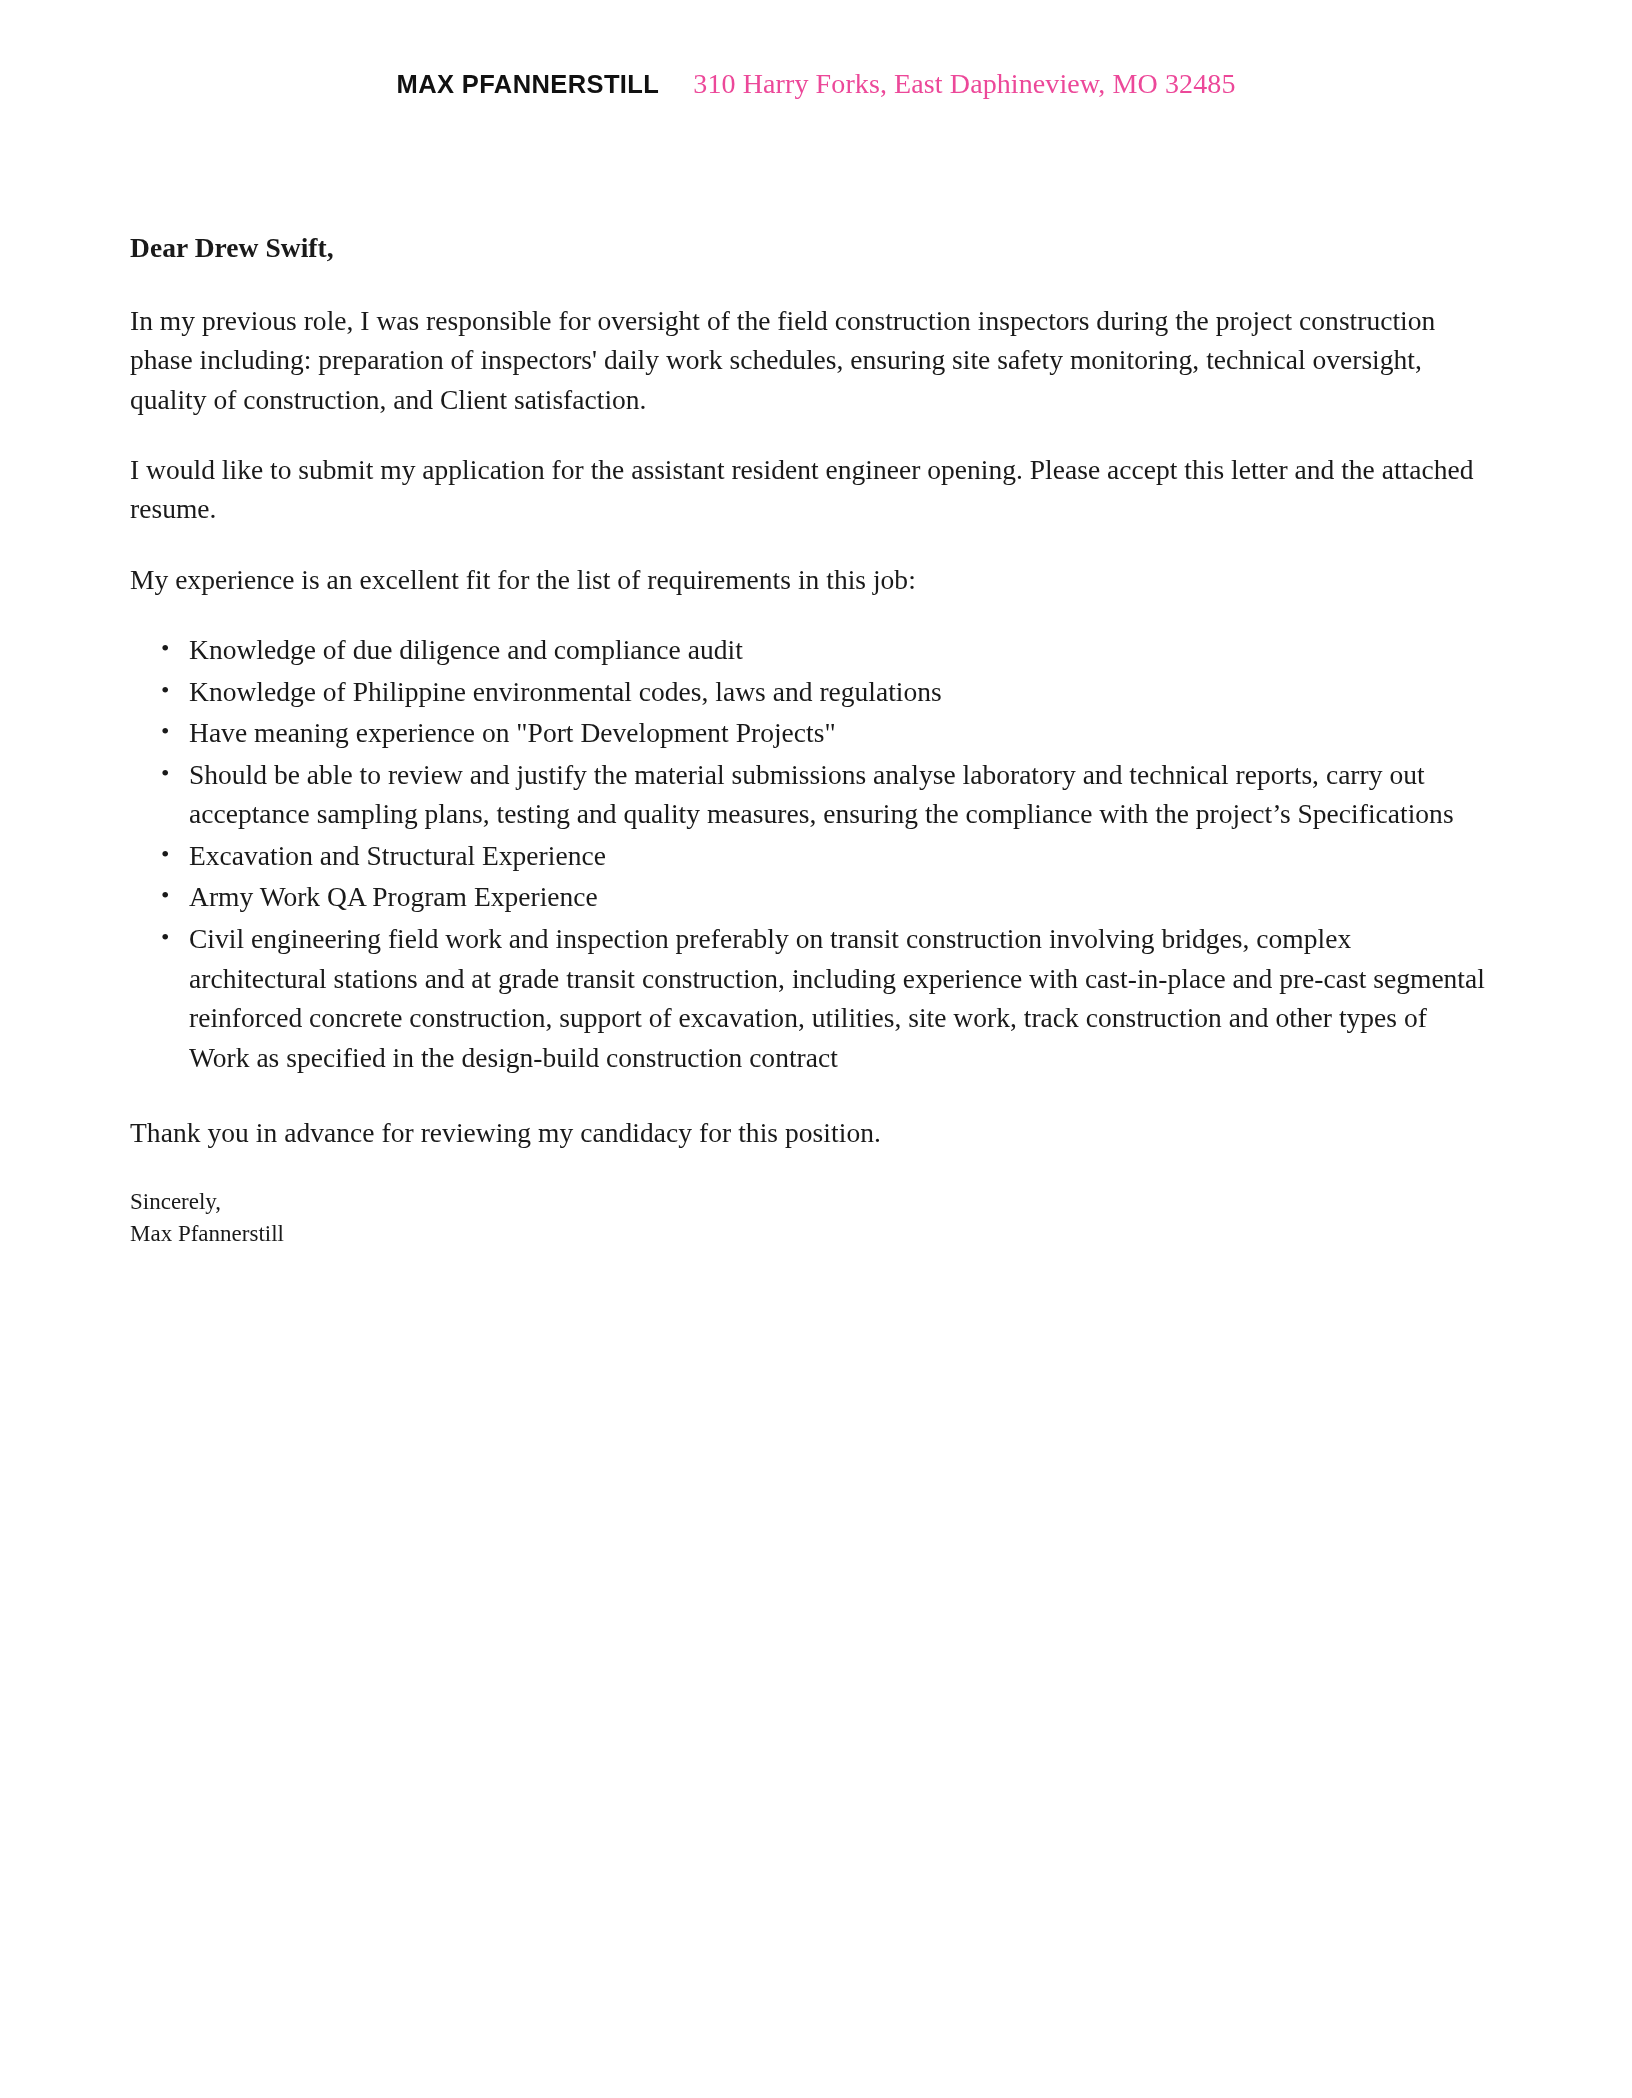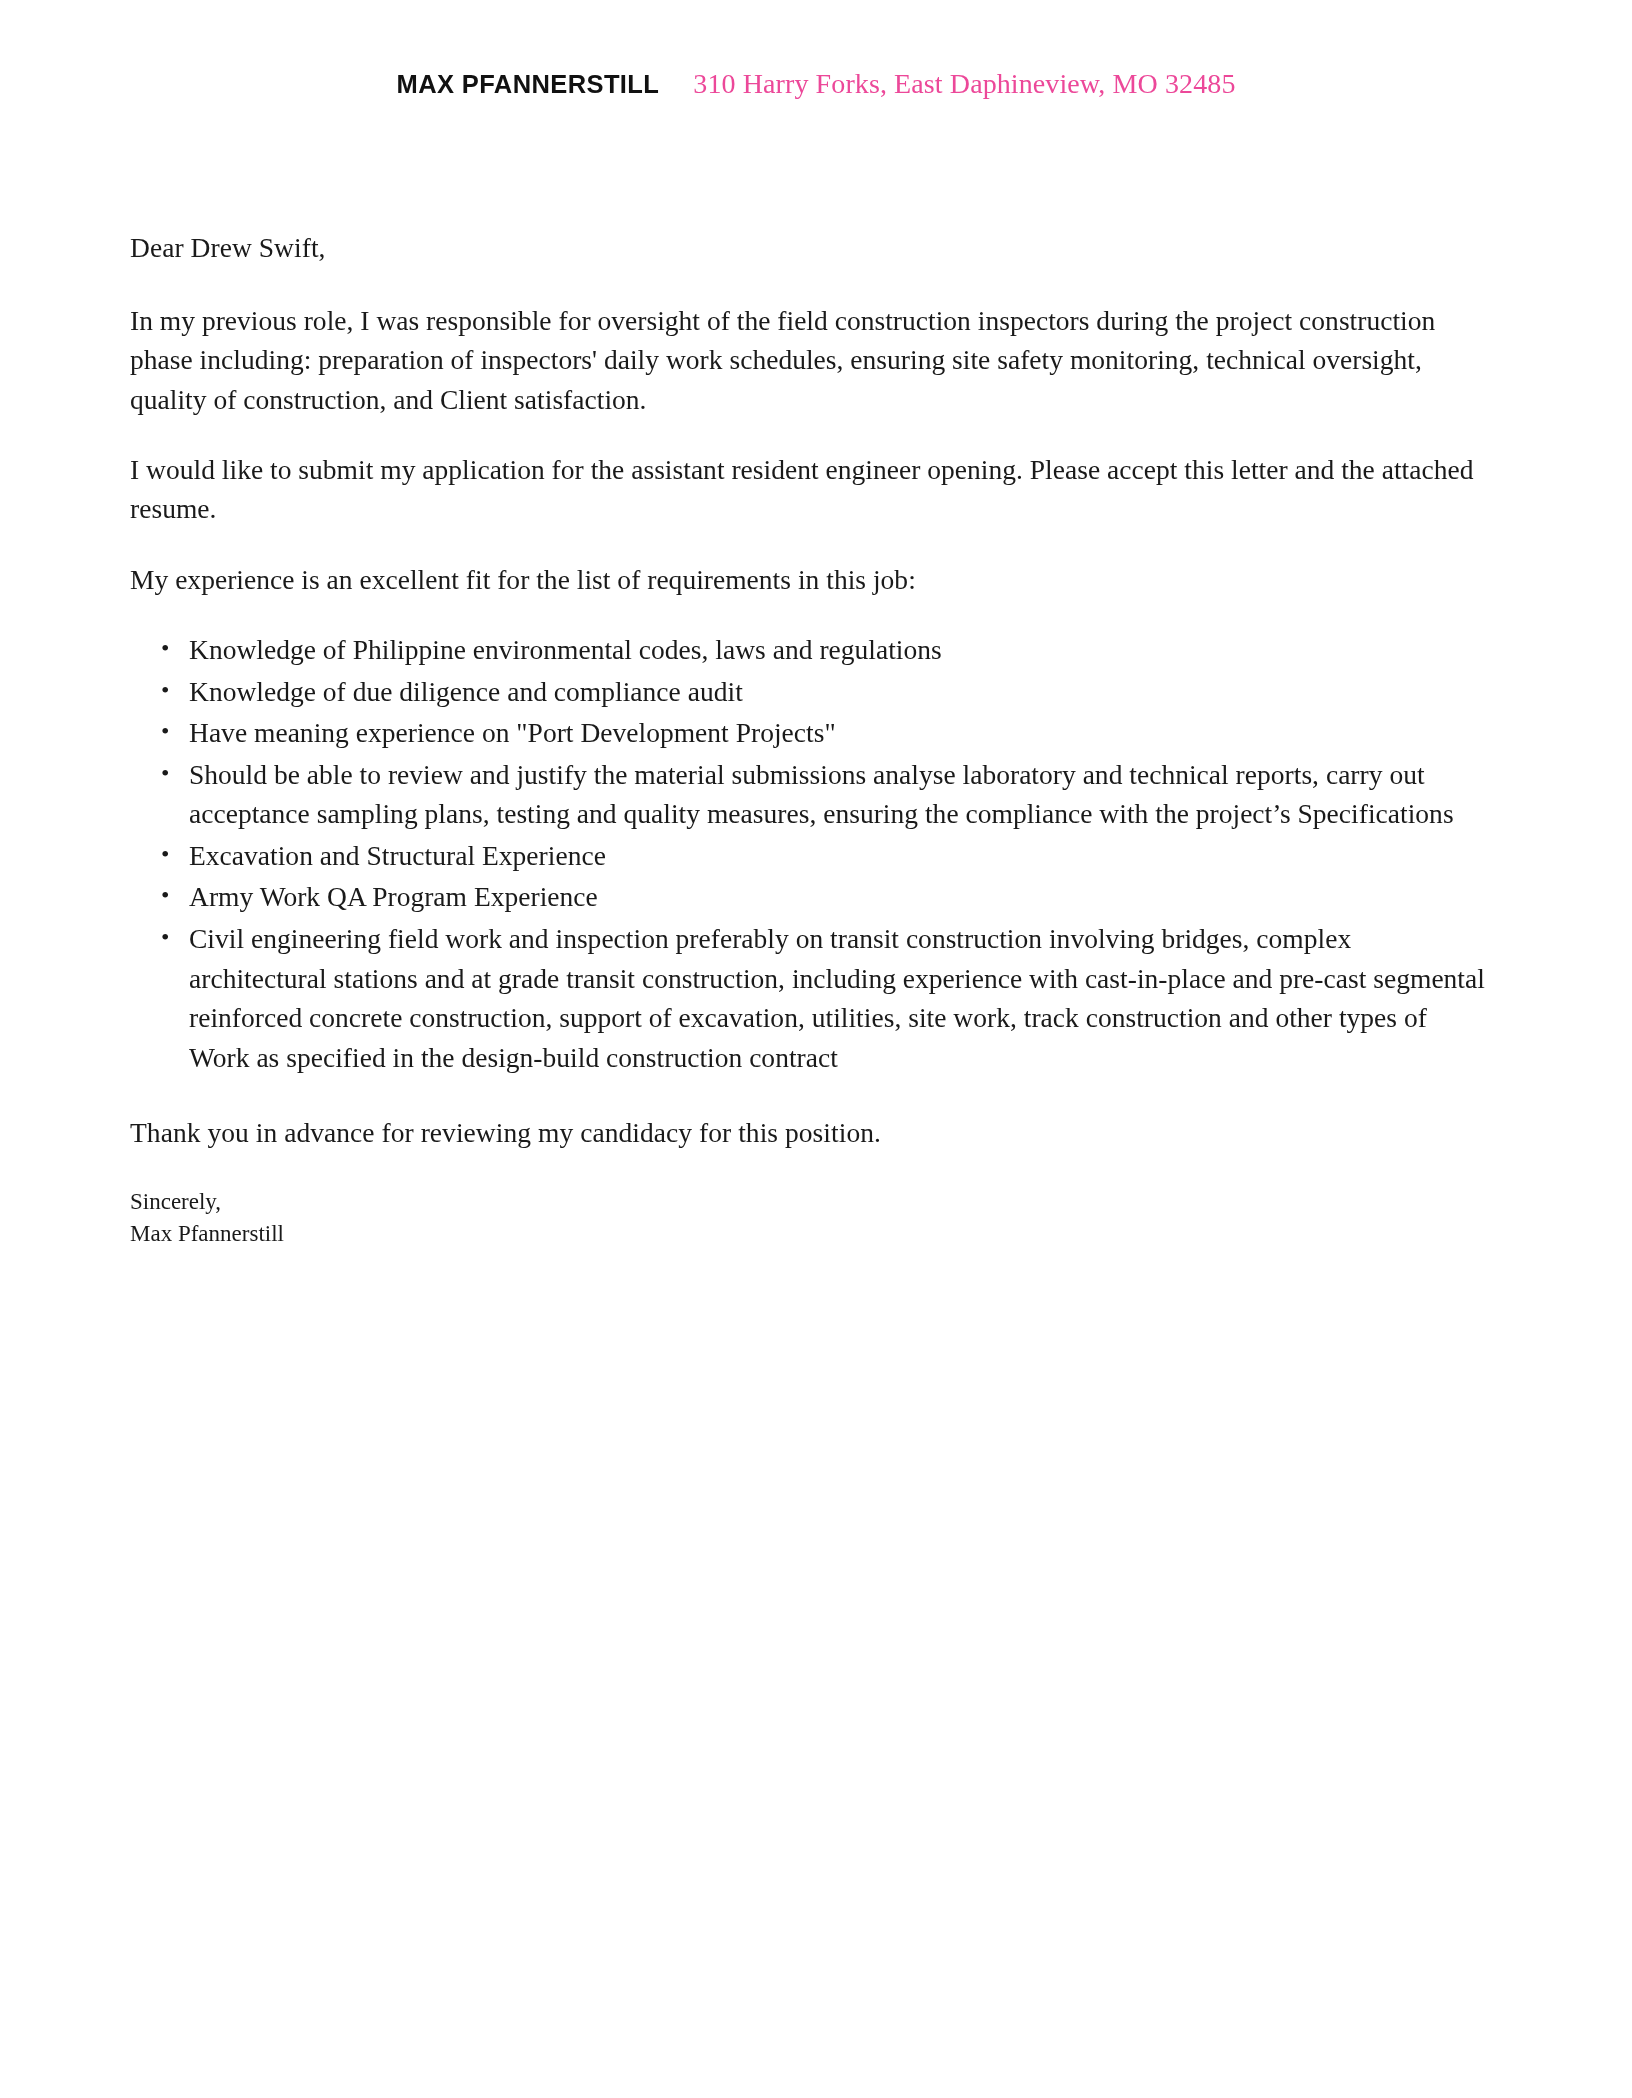--- a/index.html
+++ b/index.html
@@ -53,21 +53,21 @@
   }
 
   
   .letter-body {
     margin-top: 128px;
     padding-left: 130px;
     padding-right: 140px;
   }
 
   .salutation {
-    font-weight: normal;
+    font-weight: bold;
     font-size: 27.5px;
     line-height: 1.42;
     margin: 12px 0 34px 0;
     letter-spacing: 0.05px;
   }
 
   .para {
     font-size: 27.5px;
     line-height: 1.43;
     margin: 0 0 31px 0;
@@ -127,22 +127,22 @@
 
     <p class="salutation">Dear Drew Swift,</p>
 
     <p class="para">In my previous role, I was responsible for oversight of the field construction inspectors during the project construction phase including: preparation of inspectors' daily work schedules, ensuring site safety monitoring, technical oversight, quality of construction, and Client satisfaction.</p>
 
     <p class="para">I would like to submit my application for the assistant resident engineer opening. Please accept this letter and the attached resume.</p>
 
     <p class="para">My experience is an excellent fit for the list of requirements in this job:</p>
 
     <ul class="req-list">
+      <li>Knowledge of due diligence and compliance audit</li>
       <li>Knowledge of Philippine environmental codes, laws and regulations</li>
-      <li>Knowledge of due diligence and compliance audit</li>
       <li>Have meaning experience on "Port Development Projects"</li>
       <li>Should be able to review and justify the material submissions analyse laboratory and technical reports, carry out acceptance sampling plans, testing and quality measures, ensuring the compliance with the project’s Specifications</li>
       <li>Excavation and Structural Experience</li>
       <li>Army Work QA Program Experience</li>
       <li>Civil engineering field work and inspection preferably on transit construction involving bridges, complex architectural stations and at grade transit construction, including experience with cast-in-place and pre-cast segmental reinforced concrete construction, support of excavation, utilities, site work, track construction and other types of Work as specified in the design-build construction contract</li>
     </ul>
 
     <p class="closing-bold">Thank you in advance for reviewing my candidacy for this position.</p>
 
     <div class="signoff">

